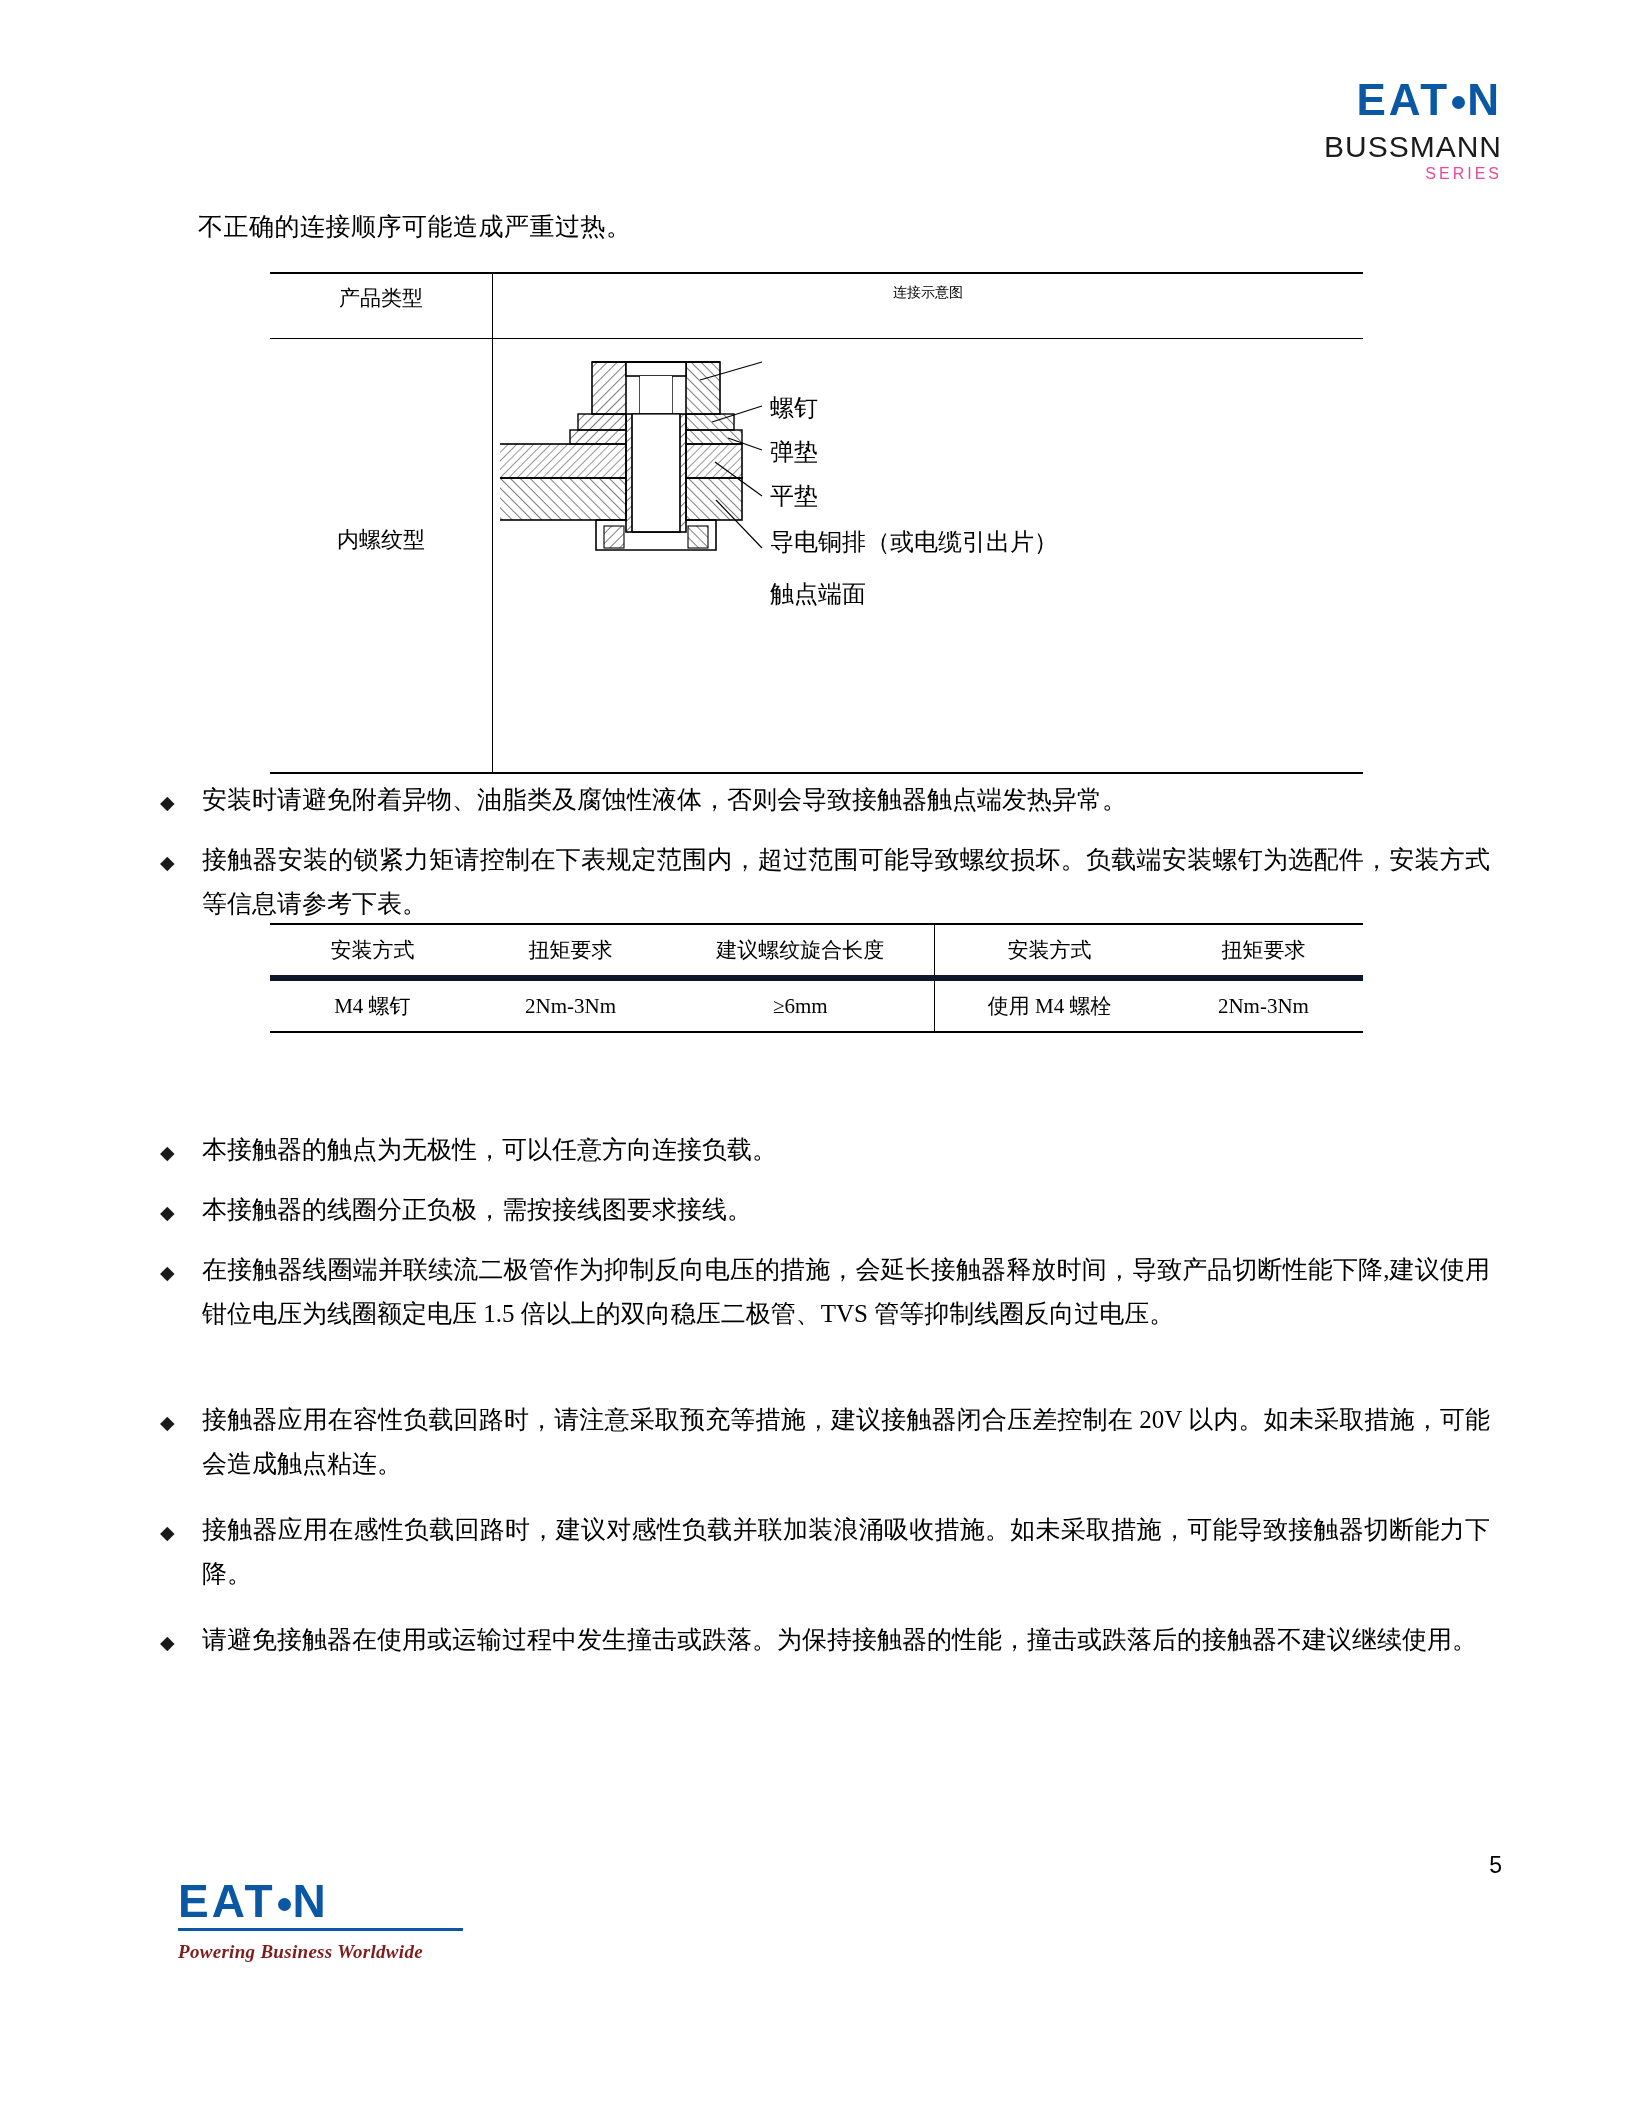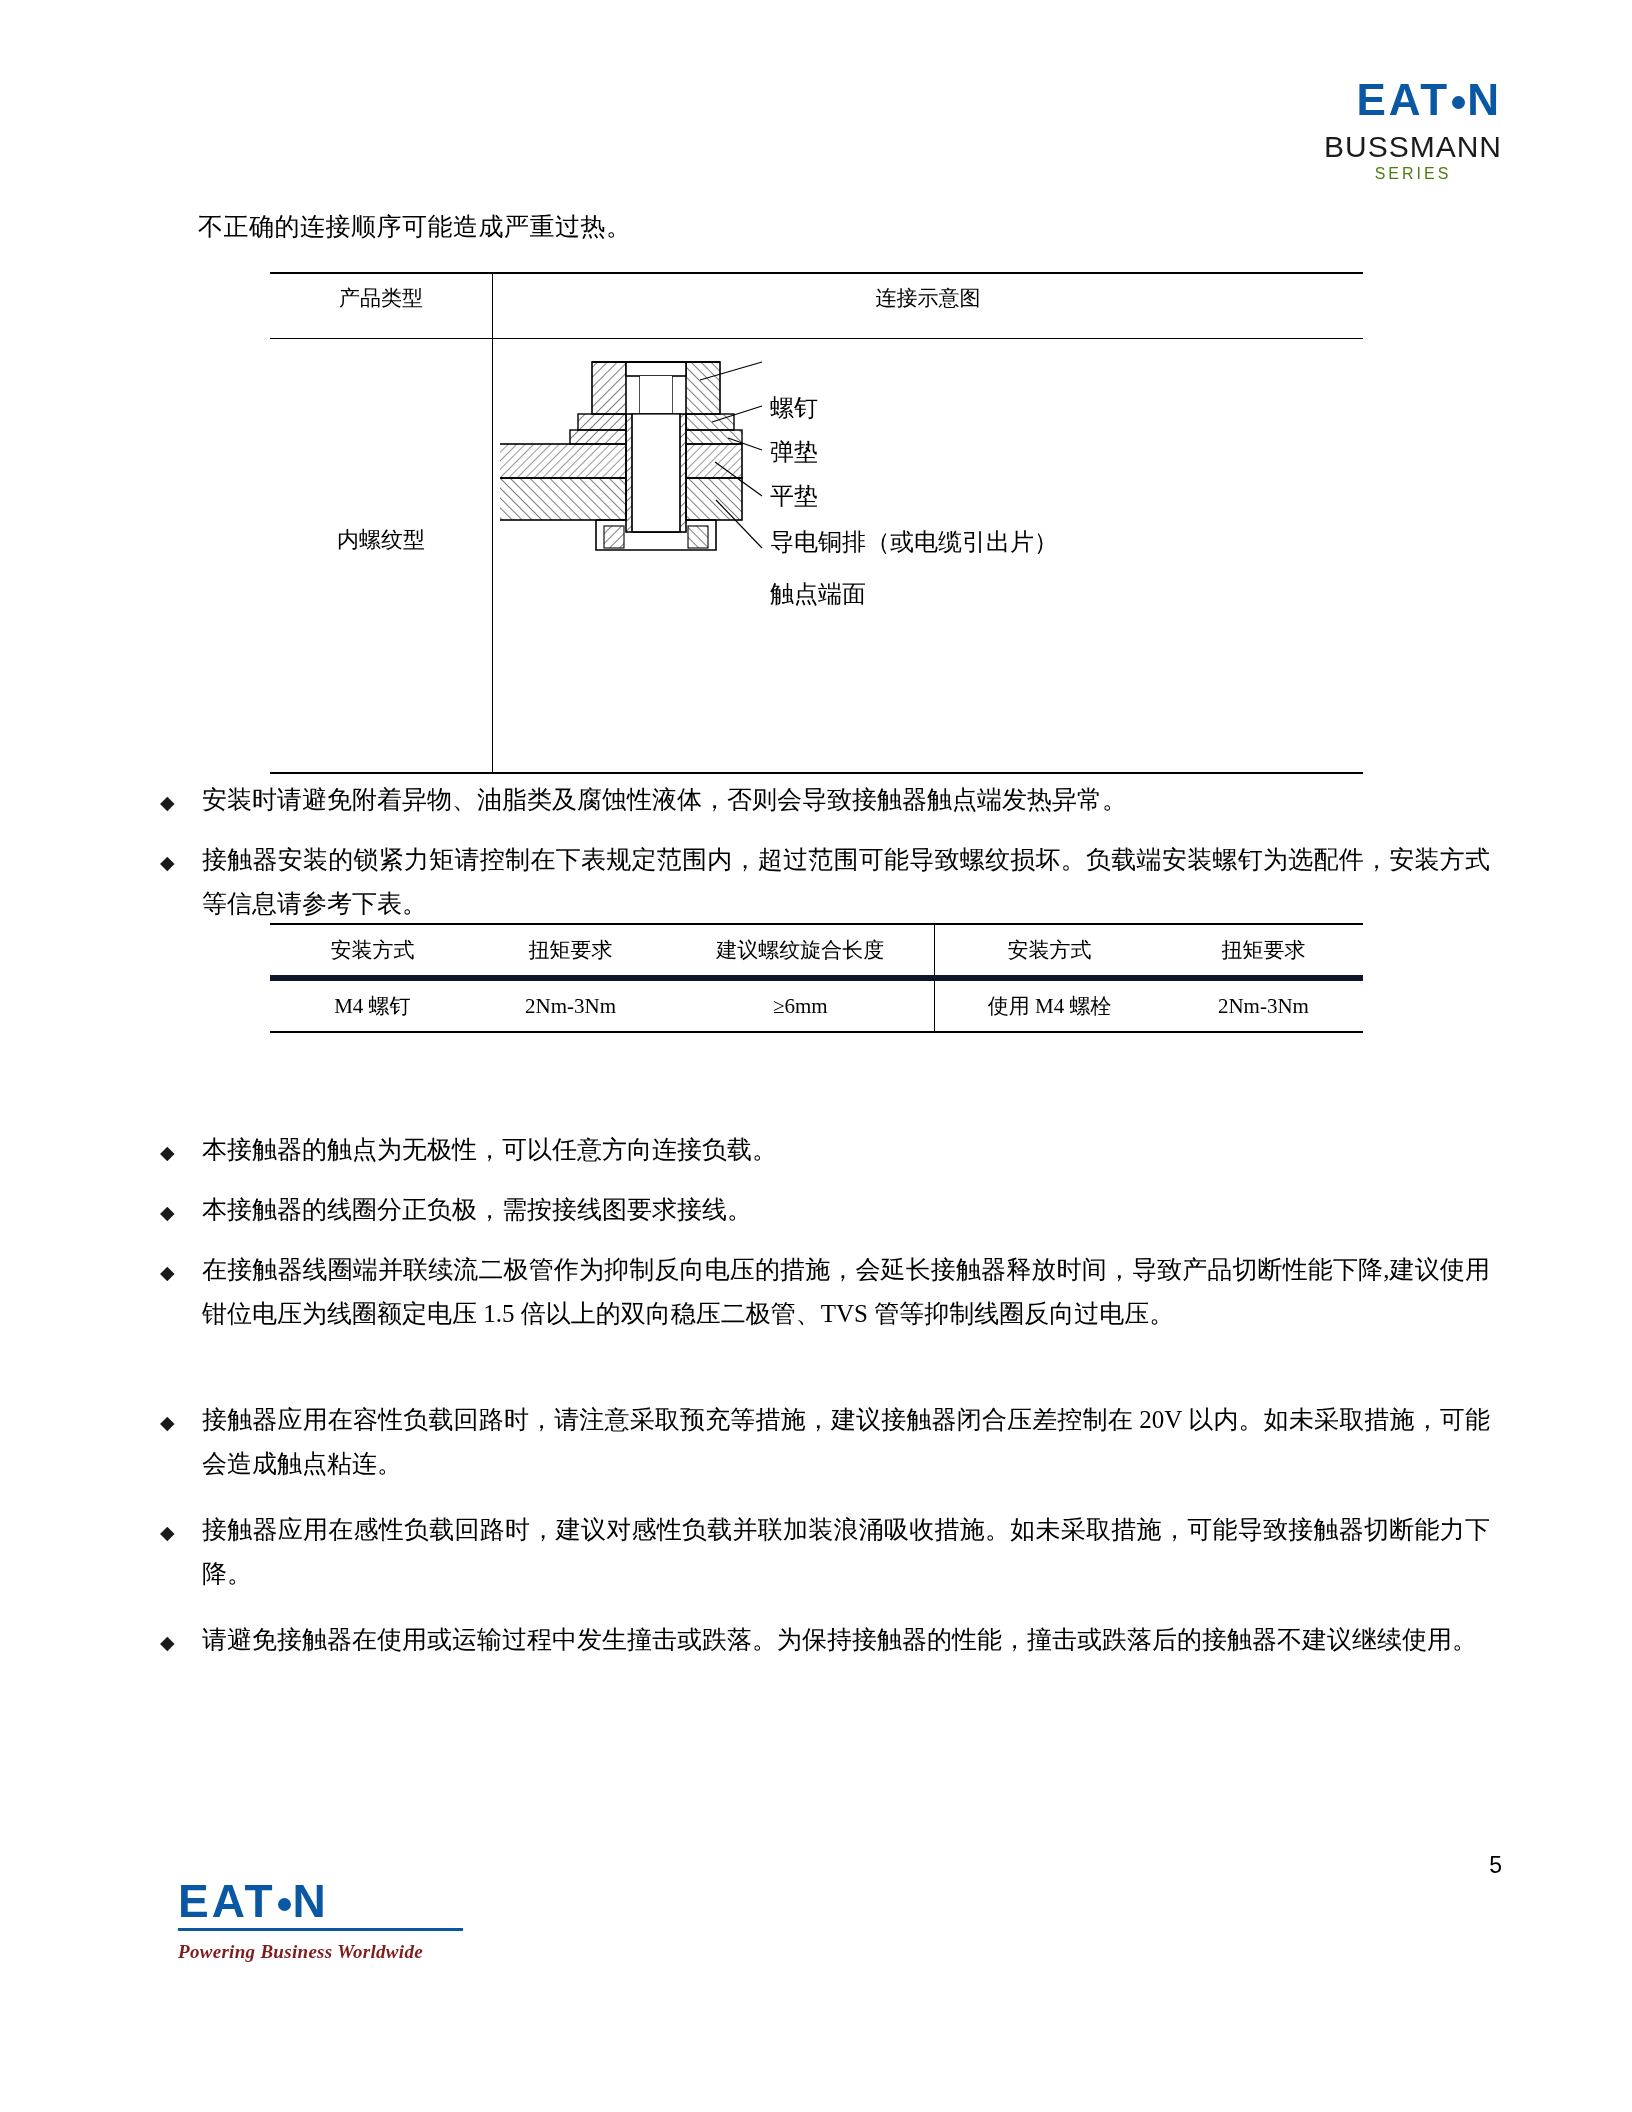--- a/index.html
+++ b/index.html
@@ -52,23 +52,22 @@
     font-size: 30px;
     letter-spacing: 1px;
     color: #1b1b1b;
     line-height: 1.15;
     margin-top: 8px;
   }
   .series-word {
     font-family: "Liberation Sans", sans-serif;
     font-size: 16px;
     letter-spacing: 3px;
-    color: #4d7c0f;
+    color: #ec4899;
     line-height: 1.1;
-    text-align: center;
   }
 
   
   .intro-line {
     position: absolute;
     left: 198px;
     top: 210px;
     font-size: 25px;
     letter-spacing: 0.5px;
   }
@@ -101,21 +100,21 @@
     left: 270px; top: 284px;
     width: 222px;
     text-align: center;
     font-size: 21px;
   }
   .t1-h-right {
     position: absolute;
     left: 493px; top: 284px;
     width: 870px;
     text-align: center;
-    font-size: 21px;
+    font-size: 14px;
   }
   .t1-rowlabel {
     position: absolute;
     left: 270px; top: 525px;
     width: 222px;
     text-align: center;
     font-size: 22px;
   }
 
   

